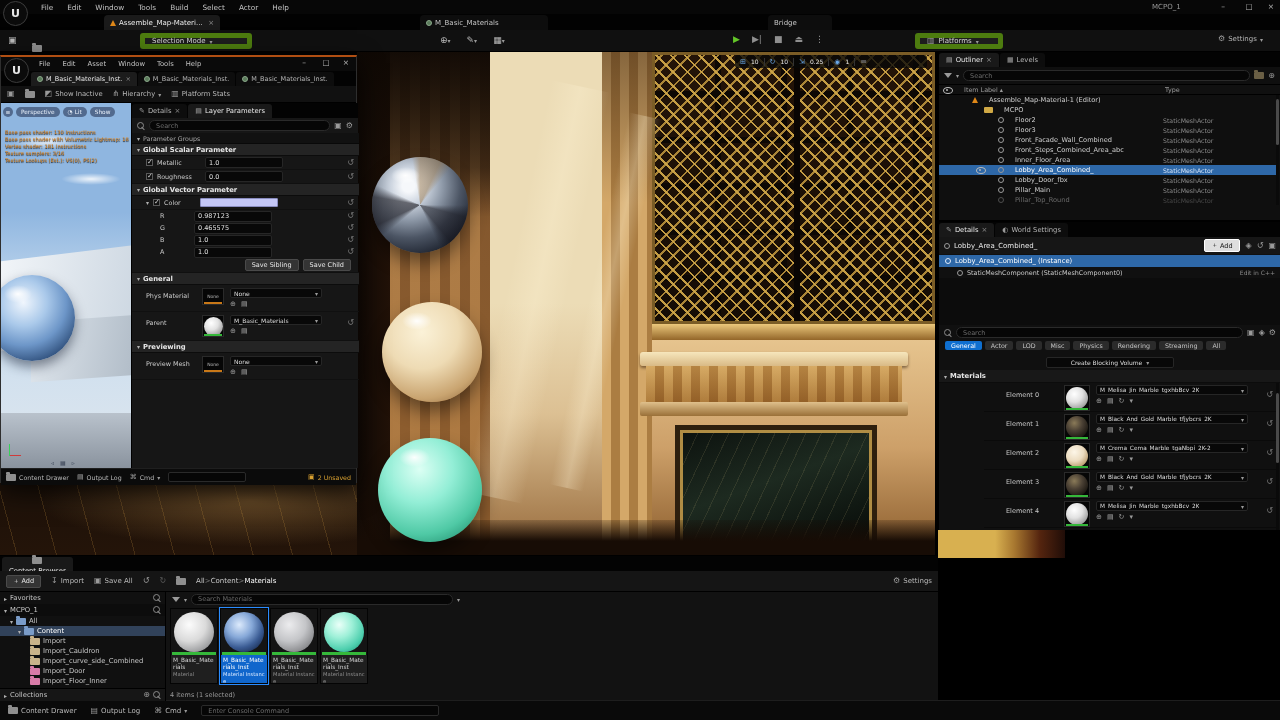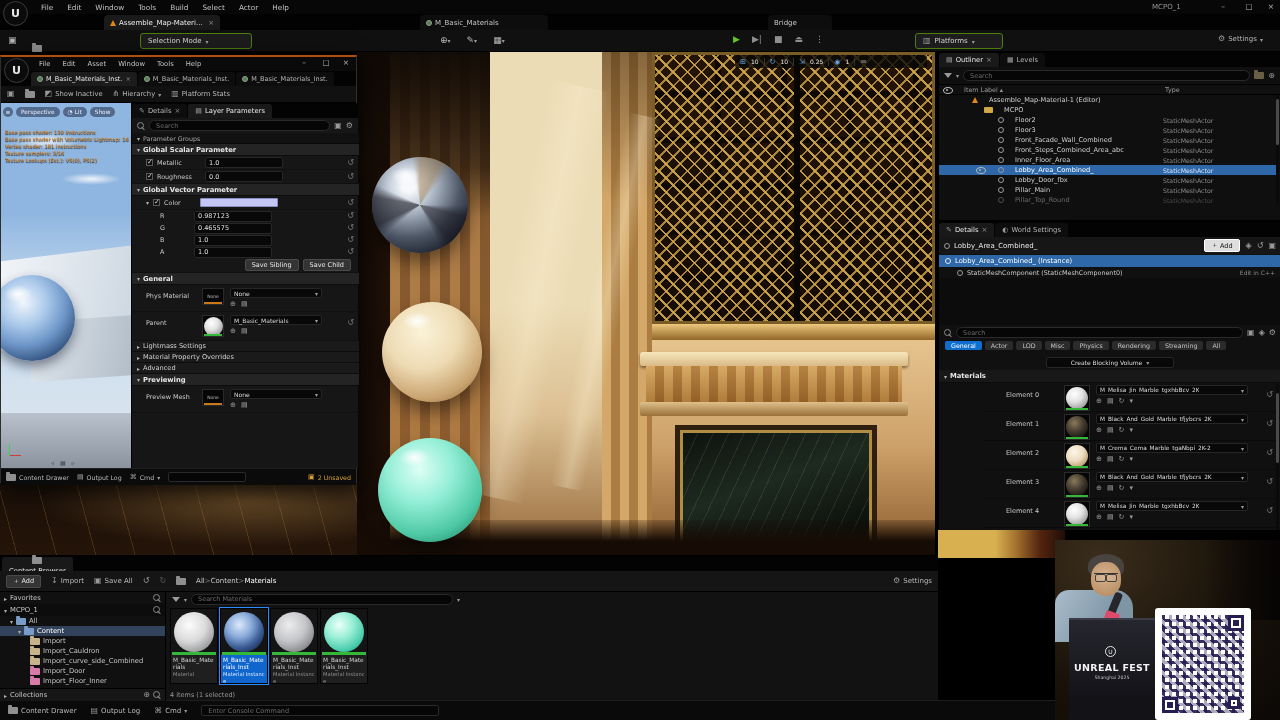--- a/index.html
+++ b/index.html
@@ -42,21 +42,21 @@
 .menu-item{font-size:7.3px;color:#c2c2c2;padding:0 7px;flex:none;}
 #win-title{position:absolute;left:1152px;top:3px;font-size:7px;color:#9a9a9a;}
 .winbtn{position:absolute;top:2px;font-size:7.5px;color:#b9b9b9;width:14px;text-align:center;}
 #doc-tabs{left:0;top:14px;width:1280px;height:16px;background:#020202;z-index:4;}
 .dtab{position:absolute;top:1px;height:15px;display:flex;align-items:center;gap:3px;padding:0 6px;font-size:7px;color:#c6c6c6;background:#0d0d0d;border-radius:4px 4px 0 0;}
 .dtab.active{background:#1a1a1a;color:#ececec;}
 .tri-orange{width:0;height:0;border-left:3px solid transparent;border-right:3px solid transparent;border-bottom:6px solid #e08818;flex:none;}
 .dot-green{width:6px;height:6px;border-radius:50%;background:#5a7a5a;border:1px solid #8aa88a;flex:none;}
 .xx{color:#8a8a8a;font-size:7px;}
 #main-toolbar{left:0;top:30px;width:1280px;height:22px;background:#101010;border-bottom:1px solid #000;z-index:4;}
-.tbtn{position:absolute;background:#1d1d1d;border:1px solid #4d7c0f;border-radius:3px;height:16px;display:flex;align-items:center;gap:4px;font-size:7px;color:#d6d6d6;padding:0 7px;}
+.tbtn{position:absolute;background:#1d1d1d;border:5px solid #4d7c0f;border-radius:3px;height:16px;display:flex;align-items:center;gap:4px;font-size:7px;color:#d6d6d6;padding:0 7px;}
 .tb-ic{position:absolute;font-size:9px;color:#b9b9b9;}
 
 
 #main-viewport{left:357px;top:52px;width:578px;height:503px;overflow:hidden;background:#20140c;}
 .vp-ldark{position:absolute;left:0;top:0;width:38px;height:503px;background:linear-gradient(90deg,#120a05,#241309);}
 .vp-arch{position:absolute;left:0;top:0;width:150px;height:165px;background:linear-gradient(180deg,rgba(14,8,4,.92),rgba(20,12,6,.55) 70%,rgba(20,12,6,0));}
 .vp-col1{position:absolute;left:33px;top:0;width:100px;height:503px;background:repeating-linear-gradient(90deg,#b5824a 0 10px,#8a5c30 10px 20px);}
 .vp-col1::after{content:"";position:absolute;inset:0;background:linear-gradient(180deg,rgba(30,16,6,.6),rgba(30,16,6,.05) 35%,rgba(150,95,40,.25) 80%);}
 .vp-wall{position:absolute;left:133px;top:0;width:112px;height:503px;background:linear-gradient(180deg,#ecdcb6 0 50%,#dcc093 72%,#96693a);}
 .vp-col2{position:absolute;left:245px;top:0;width:60px;height:503px;background:repeating-linear-gradient(90deg,#d4a869 0 9px,#ab7d42 9px 18px);}
@@ -1019,37 +1019,20 @@
               <span>M_Basic_Materials</span>
                 <span class="car">▾</span>
             </div>
             <div class="bicons">
               <span>⊕</span>
               <span>▤</span>
             </div>
           </div>
           <span class="rst" style="margin-left:auto;padding-top:4px;">↺</span>
         </div>
-        <div>
-
-            <div class="collr">
-              <span class="tri">▸</span>
-              <span>Lightmass Settings</span>
-            </div>
-
-            <div class="collr">
-              <span class="tri">▸</span>
-              <span>Material Property Overrides</span>
-            </div>
-
-            <div class="collr">
-              <span class="tri">▸</span>
-              <span>Advanced</span>
-            </div>
-          </div>
         <div class="cat">
           <span class="tri">▾</span>
             <span>Previewing</span>
         </div>
         <div class="bigrow">
           <span class="plbl">Preview Mesh</span>
           <div class="nthumb">
             <span>None</span>
               <span class="ul"></span>
           </div>
@@ -1082,36 +1065,14 @@
           <span class="car">▾</span>
       </span>
       <input class="ginp" style="width: 78px; height: 10px; border-radius: 2px;">
       <span class="sb-item" style="margin-left:auto;color:#d8a030;">
         <span class="icg" style="font-size:7px;color:#d8a030;">▣</span>
         <span>2 Unsaved</span>
       </span>
     </div>
   </div>
 
-  <div id="stage-photo" class="abs">
-    <div class="backdrop-edge"></div>
-    <div class="person-shirt"></div>
-    <div class="person-hair"></div>
-    <div class="person-face"></div>
-    <div class="person-glasses"></div>
-    <div class="person-mic"></div>
-    <div class="person-micband"></div>
-    <div class="person-hand"></div>
-    <div class="podium">
-      <div class="podium-logo">U</div>
-      <div class="podium-title">UNREAL FEST</div>
-      <div class="podium-sub">Shanghai 2025</div>
-    </div>
-    <div class="qr-panel">
-      <div class="qr-grid">
-        <span class="fq" style="right:0;top:0;width:16px;height:16px;"></span>
-        <span class="fq" style="left:0;bottom:0;width:16px;height:16px;"></span>
-        <span class="fq" style="right:4px;bottom:4px;width:12px;height:12px;"></span>
-      </div>
-    </div>
-  </div>
 
 </div>
 
 </body></html>

